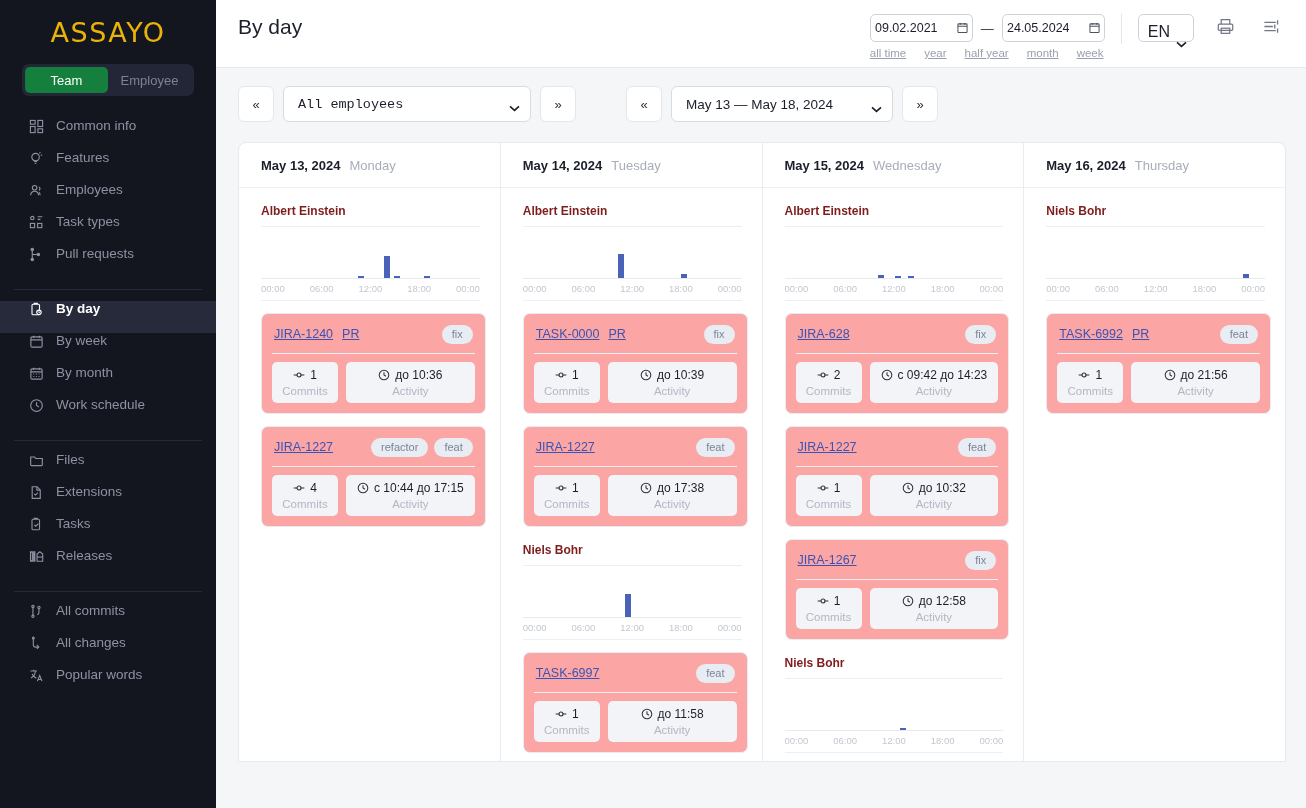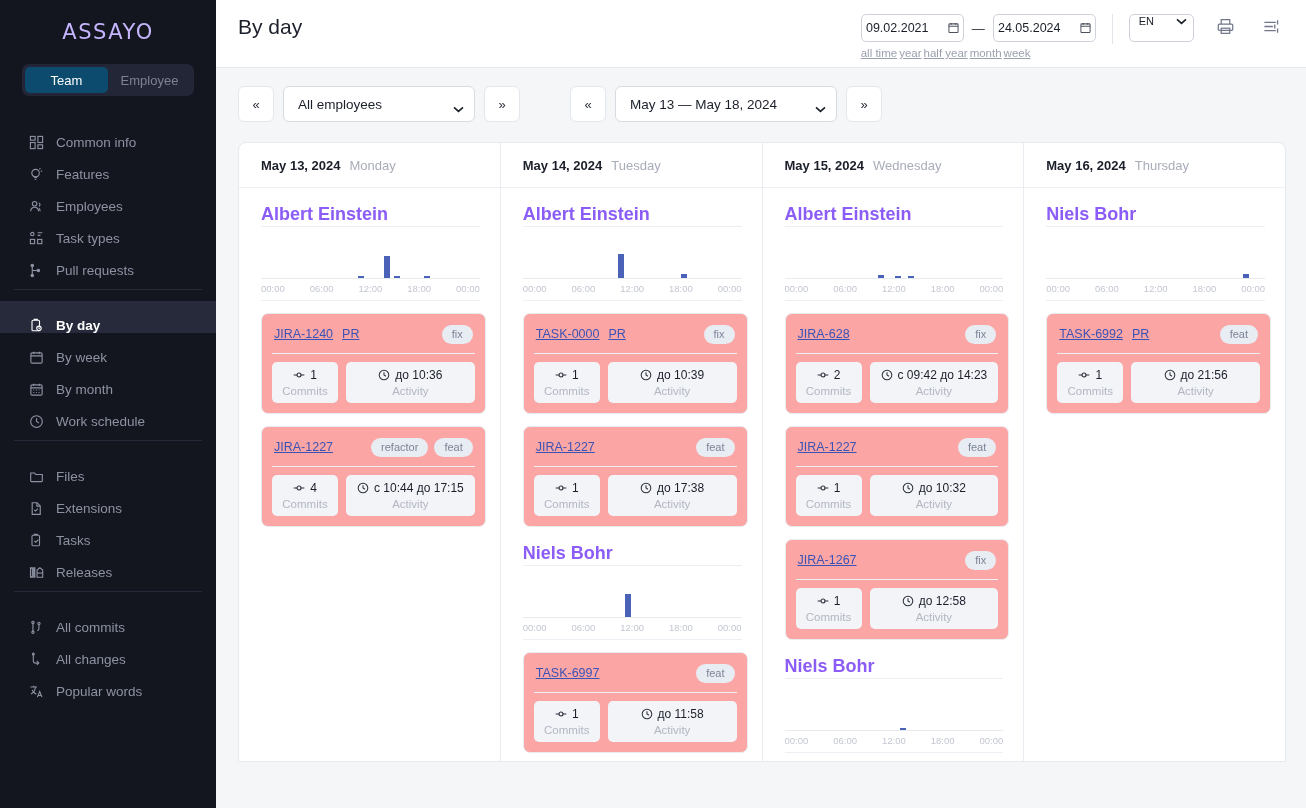--- a/index.html
+++ b/index.html
@@ -18,51 +18,51 @@
     flex: 0 0 216px;
     position: relative;
     overflow: hidden;
   }
   .logo {
     height: 58px;
     display: flex; align-items: center; justify-content: center;
     padding-top: 6px;
   }
   .logo-text {
-    font-size: 21px; letter-spacing: 1.5px; font-weight: 400;
-    color: #c4b5fd;
+    font-size: 27px; letter-spacing: 1.5px; font-weight: 400;
+    color: #eab308;
     font-family: "DejaVu Sans", sans-serif;
   }
   .seg-wrap { padding: 6px 22px 0 22px; }
   .segmented {
     display: flex;
     background: #232636;
     border-radius: 7px;
     padding: 3px;
     height: 32px;
   }
   .seg-btn {
     flex: 1;
     display: flex; align-items: center; justify-content: center;
     font-size: 13px;
     color: #7d8292;
     border-radius: 5px;
     cursor: pointer;
     user-select: none;
   }
-  .seg-btn.active { background: #0c4a6e; color: #ffffff; }
+  .seg-btn.active { background: #15803d; color: #ffffff; }
 
   .nav { margin-top: 22px; }
   .nav-group { padding: 0 0 0 0; }
   .nav-sep {
     height: 1px; background: #262a38;
     margin: 11px 14px 11px 14px;
   }
   .nav-item {
-    display: flex; align-items: flex-end;
+    display: flex; align-items: flex-start;
     height: 32px;
     padding-left: 28px;
     gap: 12px;
     color: #8d92a3;
     font-size: 13.5px;
     cursor: pointer;
     margin-bottom: 0px;
   }
   .nav-item + .nav-item { margin-top: 0; }
   .nav-item.active {
@@ -113,39 +113,39 @@
     font-size: 12.5px;
     color: #1b1f2a;
     background: #fff;
     cursor: pointer;
     padding: 0 14px;
   }
   .date-dash { color: #2a2f3a; font-size: 13px; }
   .cal-ico { width: 11px; height: 12px; flex: 0 0 11px; }
   .quicklinks {
     margin-top: 5px;
-    display: flex; gap: 2px;
+    display: flex; gap: 18px;
     font-size: 11.5px;
   }
   .quicklinks a {
     color: #9aa0ad;
     text-decoration: underline;
     cursor: pointer;
   }
   .vdiv {
     width: 1px; height: 30px; background: #e2e5ea;
     margin: 0 16px;
   }
   .lang-select {
     border: 1px solid #ced3da;
     border-radius: 5px;
     height: 28px; padding: 0 6px 0 9px;
-    font-size: 11px; color: #1b1f2a;
+    font-size: 16px; color: #1b1f2a;
     background: #fff;
-    display: flex; align-items: flex-start; gap: 22px;
+    display: flex; align-items: flex-end; gap: 6px;
     cursor: pointer;
   }
   .icon-btn {
     width: 30px; height: 28px;
     display: flex; align-items: center; justify-content: center;
     cursor: pointer;
     margin-left: 16px;
   }
 
   
@@ -178,21 +178,21 @@
     border: 1px solid #d7dbe2;
     border-radius: 6px;
     height: 36px;
     display: flex; align-items: center;
     padding: 0 10px 0 14px;
     font-size: 13.5px;
     color: #1b1f2a;
     margin: 0 9px;
     cursor: pointer;
   }
-  .fsel-emp { width: 192px; }
+  .fsel-emp { width: 248px; font-family: Liberation Mono, monospace; }
   .fsel-date { width: 222px; }
   .fsel .label { flex: 1; }
   .chev { width: 11px; height: 7px; flex: 0 0 11px; }
   .filters-gap { width: 50px; }
 
   
   .days-card {
     margin-top: 20px;
     background: #ffffff;
     border: 1px solid #e6e9ee;
@@ -213,21 +213,21 @@
     display: flex; align-items: center; gap: 9px;
     padding: 0 0 0 22px;
     border-bottom: 1px solid #eceff3;
     flex: 0 0 45px;
   }
   .day-date { font-size: 13px; color: #1b1f2a; font-weight: bold; }
   .day-name { font-size: 13px; color: #a8adb8; }
   .day-body { padding: 0 14px 0 22px; overflow: hidden; }
 
   .emp-name {
-    font-size: 18px; color: #8b5cf6; font-weight: bold;
+    font-size: 12px; color: #7f1d1d; font-weight: bold;
     padding: 16px 0 0 0;
     height: 38px;
   }
 
   
   .chart {
     border-top: 1px solid #eceff3;
     padding-top: 0;
     margin-right: 6px;
   }

